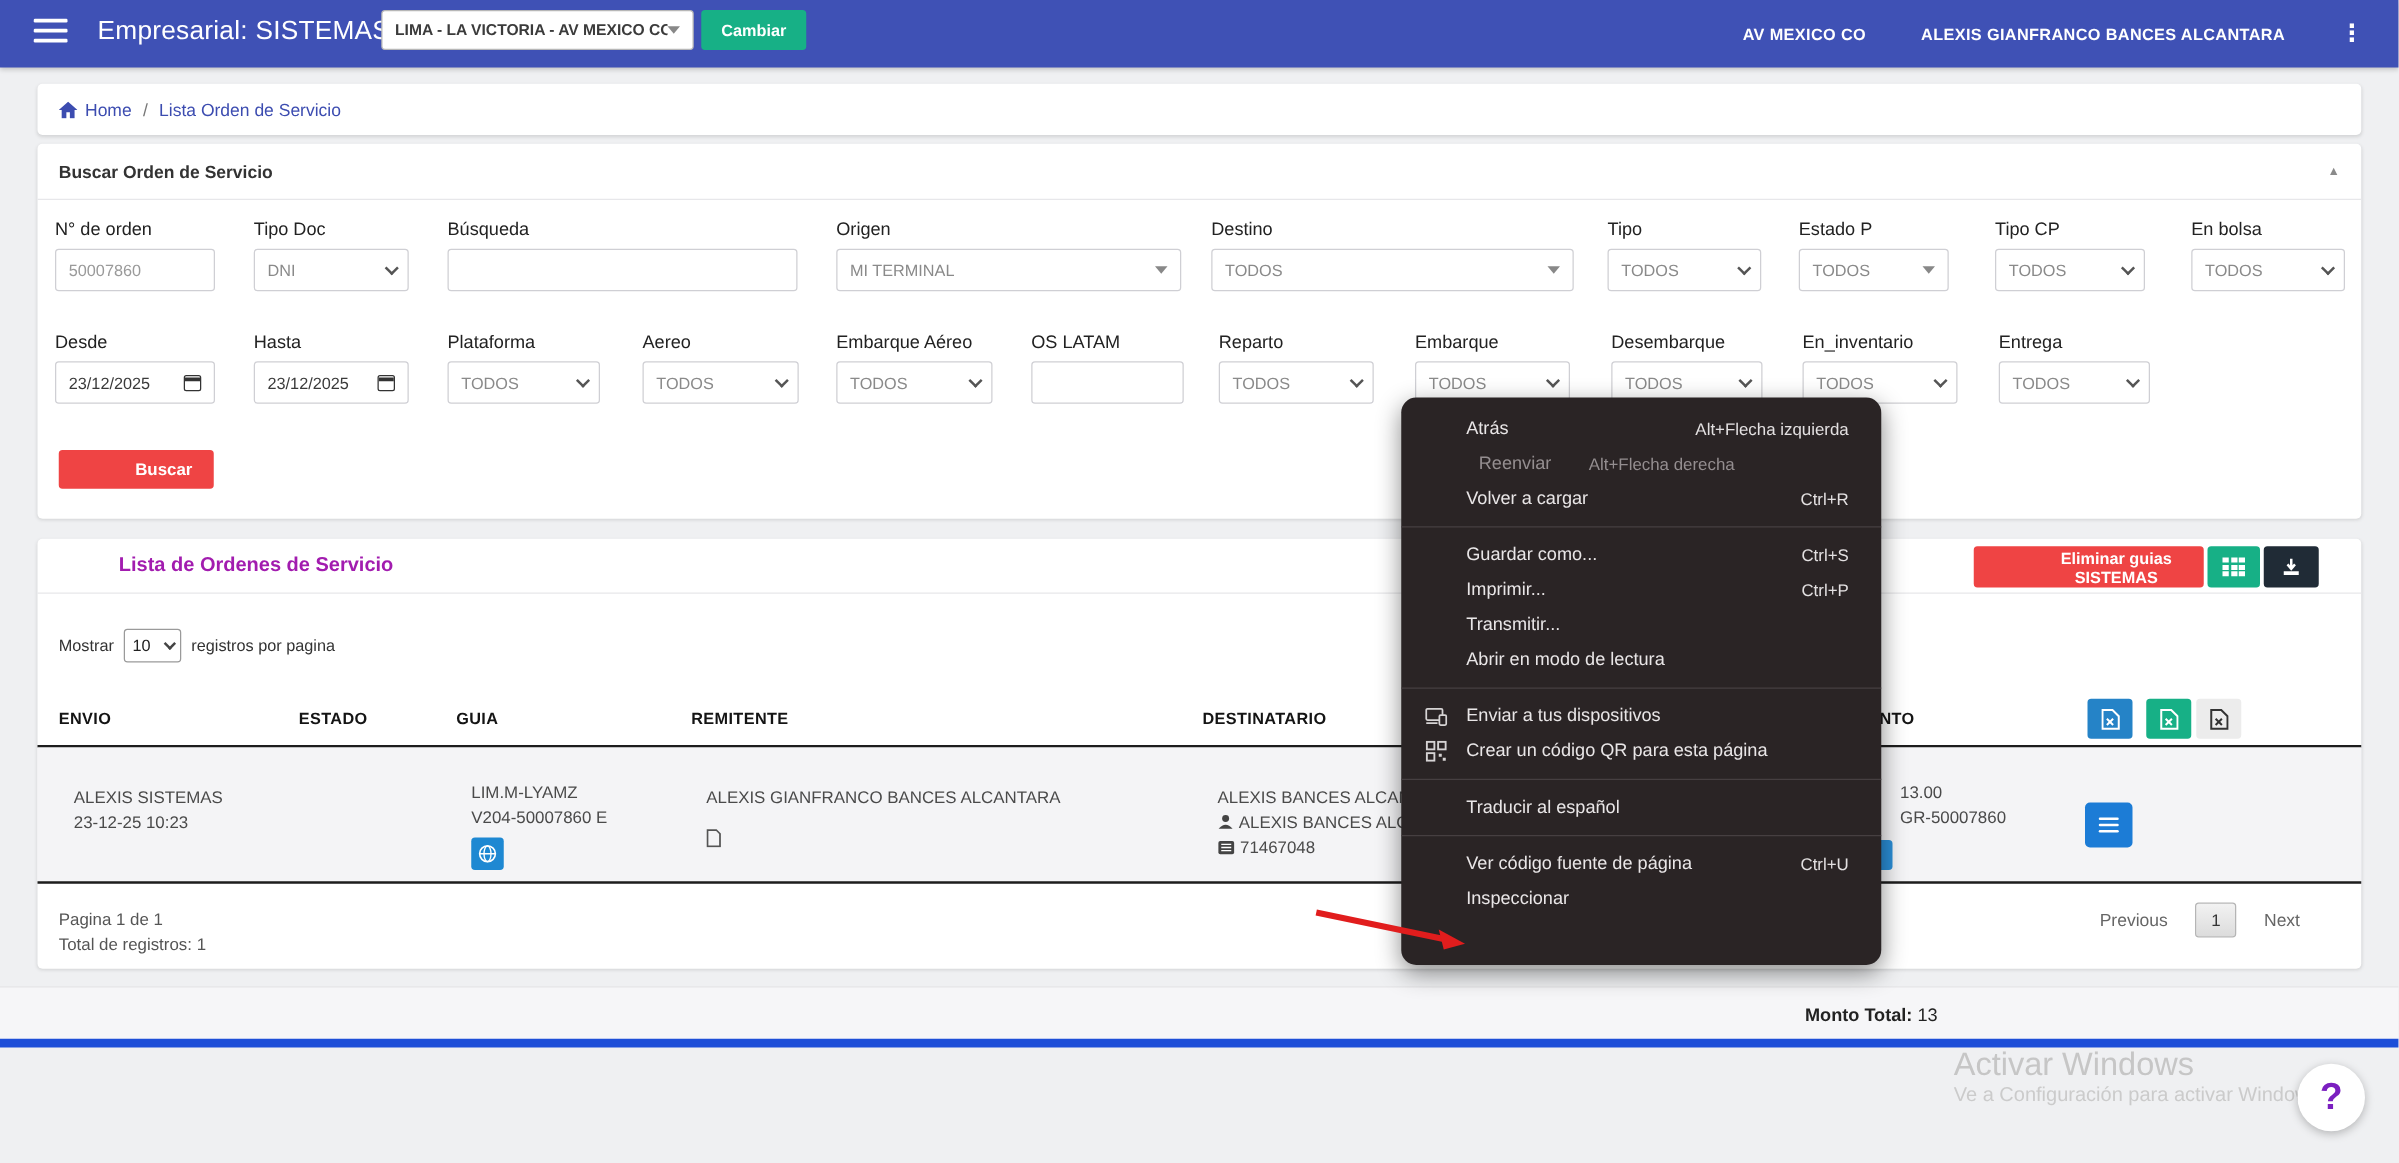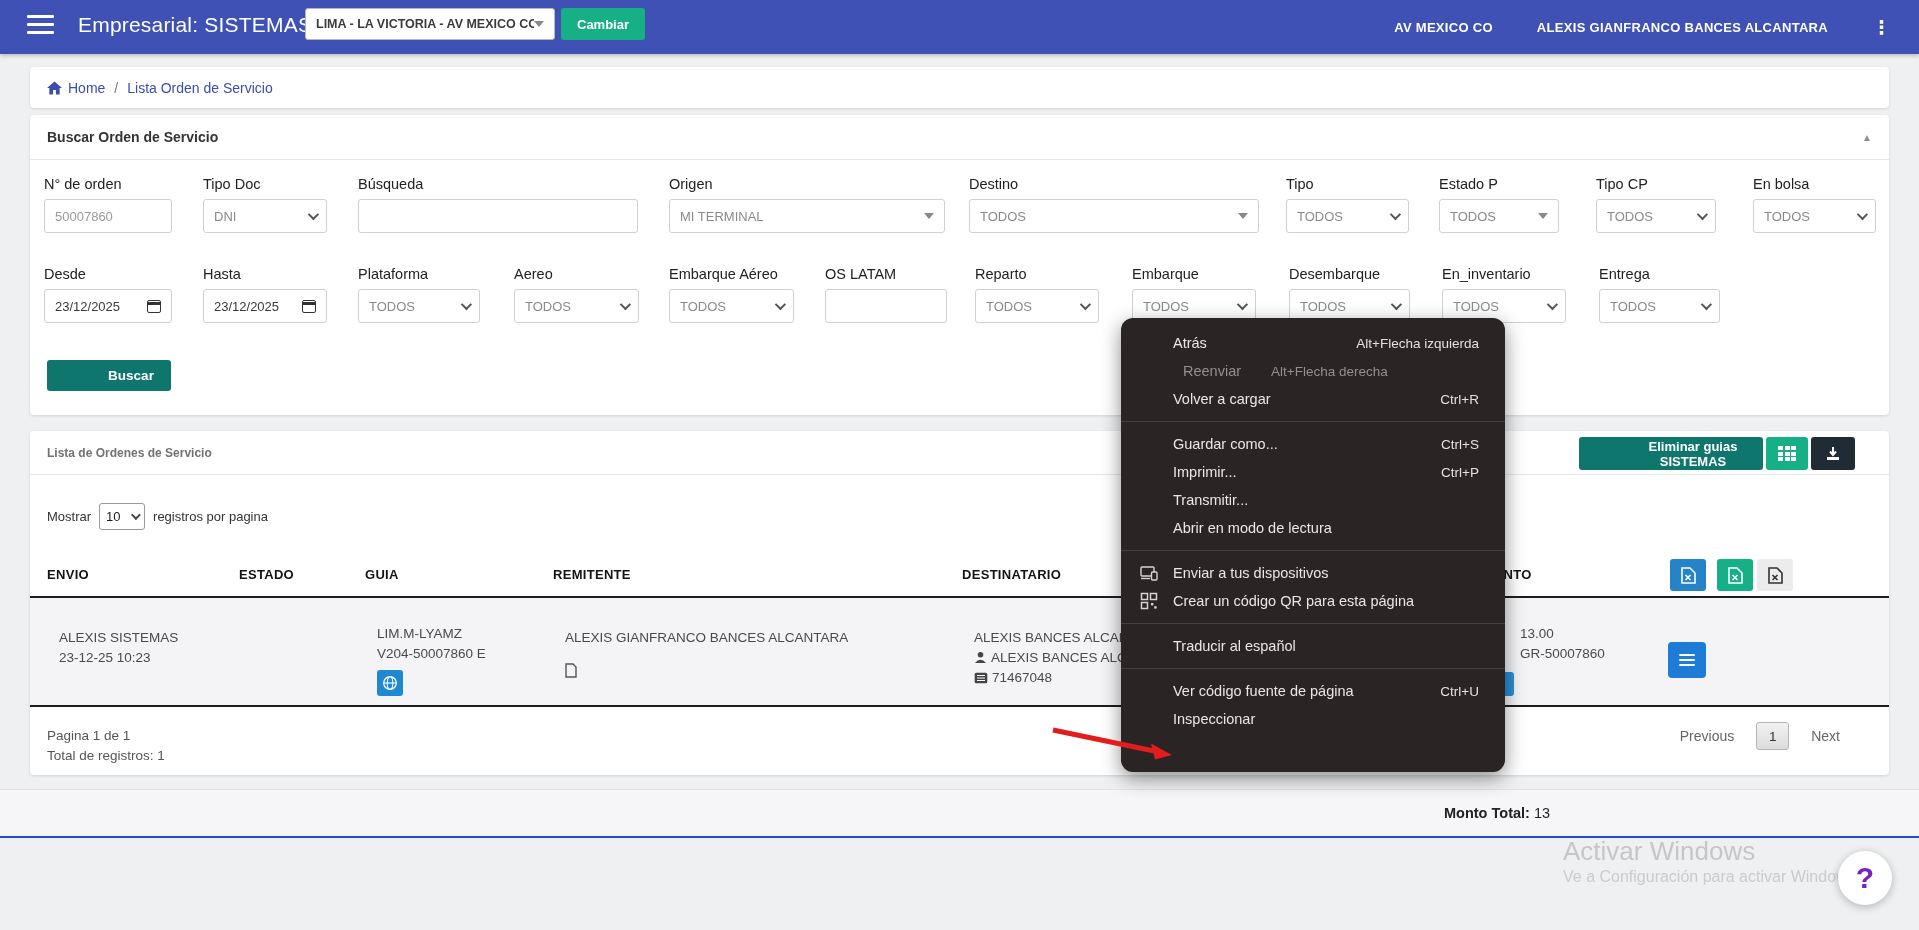--- a/index.html
+++ b/index.html
@@ -34,27 +34,27 @@
   .field { position:absolute; }
   .field label { display:block; font-size:14.5px; color:#222; margin-bottom:7px; white-space:nowrap; }
   .ctl { height:34px; border:1px solid #cfcfd4; border-radius:3px; background:#fff; display:flex; align-items:center; padding:0 10px; font-size:13px; color:#8a8a8a; }
   input.ctl { width:100%; font-family:inherit; color:#9a9a9a; outline:none; }
   .sel { cursor:pointer; justify-content:space-between; }
   .sel .chev { width:8px; height:8px; border-right:2px solid #555; border-bottom:2px solid #555; transform:rotate(45deg) translateY(-2px); flex:0 0 auto; }
   .sel2 { cursor:pointer; justify-content:space-between; }
   .date { color:#3a3a3a; justify-content:space-between; cursor:text; }
   .cal-icon { width:14px; height:13px; border:1.6px solid #333; border-radius:2px; position:relative; flex:0 0 auto; }
   .cal-icon::before { content:""; position:absolute; left:0; right:0; top:1px; height:3px; background:#333; }
-  .btn-red { background:#0f766e; color:#fff; border:none; border-radius:3px; font-size:13.5px; font-weight:700; cursor:pointer; font-family:inherit;padding-left:44px; }
+  .btn-red { background:#ef4444; color:#fff; border:none; border-radius:3px; font-size:13.5px; font-weight:700; cursor:pointer; font-family:inherit;padding-left:44px; }
   .buscar-btn { position:absolute; left:17px; top:245px; width:124px; height:31px; }
 
   
   .list-card { left:30px; top:431px; width:1859px; height:344px; }
   .lc-header { height:44px; border-bottom:1px solid #e7e7ea; display:flex; align-items:center; padding:0 17px; }
-  .lc-title { font-size:12px; font-weight:700; color:#737373; }
+  .lc-title { font-size:16px; font-weight:700; color:#a21caf;margin-left:48px; }
   .eliminar-btn { position:absolute; left:1549px; top:6px; width:184px; height:33px; }
   .icon-btn { position:absolute; top:6px; height:33px; border:none; border-radius:3px; cursor:pointer; display:flex; align-items:center; justify-content:center; }
   .grid-btn { left:1736px; width:42px; background:#17b086; }
   .dl-btn { left:1781px; width:44px; background:#202b36; }
   .grid-icon { display:grid; grid-template-columns:repeat(3,5px); grid-template-rows:repeat(3,4px); gap:1.5px; }
   .grid-icon i { background:#fff; }
   .show-row { position:absolute; left:17px; top:72px; display:flex; align-items:center; gap:8px; font-size:13px; color:#333; }
   .show-sel { width:46px; height:27px; border:1px solid #9a9a9a; border-radius:3px; display:flex; align-items:center; justify-content:space-between; padding:0 6px; font-size:13px; color:#222; cursor:pointer; }
   .show-sel .chev { width:7px; height:7px; border-right:2px solid #444; border-bottom:2px solid #444; transform:rotate(45deg) translateY(-2px); }
 
@@ -73,21 +73,21 @@
   .bars i { display:block; width:16px; height:2.5px; background:#fff; margin:2.5px 0; border-radius:1px; }
   .cell .ic { display:inline-block; vertical-align:-2px; margin-right:4px; }
   .sliver-icon { position:absolute; left:1460px; top:74px; width:24px; height:24px; background:#2b8fd8; border-radius:3px; z-index:1; }
 
   .pg-info { position:absolute; left:17px; top:295px; font-size:13.5px; color:#555; line-height:20px; }
   .pager { position:absolute; right:49px; top:291px; display:flex; align-items:center; gap:22px; }
   .pg-link { font-size:14px; color:#666; cursor:pointer; }
   .pg-num { width:33px; height:28px; border:1px solid #b5b5b5; border-radius:3px; background:linear-gradient(#f2f2f2,#dcdcdc); display:flex; align-items:center; justify-content:center; font-size:13.5px; color:#333; cursor:pointer; }
 
   
-  .total-strip { position:absolute; left:0; top:789px; width:1919px; height:49px; background:#f6f6f8; border-top:1px solid #e3e3e6; border-bottom:2px solid #1d4ed8; }
+  .total-strip { position:absolute; left:0; top:789px; width:1919px; height:49px; background:#f6f6f8; border-top:1px solid #e3e3e6; border-bottom:7px solid #1d4ed8; }
   .total-text { position:absolute; left:1444px; top:15px; font-size:14.5px; color:#222; }
   .total-text b { font-weight:700; }
 
   
   .wm1 { position:absolute; left:1563px; top:836px; font-size:26px; color:#c6c6c6; }
   .wm2 { position:absolute; left:1563px; top:868px; font-size:16px; color:#cbcbcb; }
   .help-btn { position:absolute; left:1838px; top:851px; width:54px; height:54px; border-radius:50%; background:#fff; box-shadow:0 2px 8px rgba(0,0,0,.25); border:none; color:#7b1fc0; font-size:30px; font-weight:700; cursor:pointer; font-family:inherit; z-index:60; }
 
   
   .ctx-menu { position:absolute; left:1121px; top:318px; width:384px; height:454px; background:#2a2425; border-radius:12px; box-shadow:0 6px 20px rgba(0,0,0,.45); padding:11px 0; z-index:50; }

